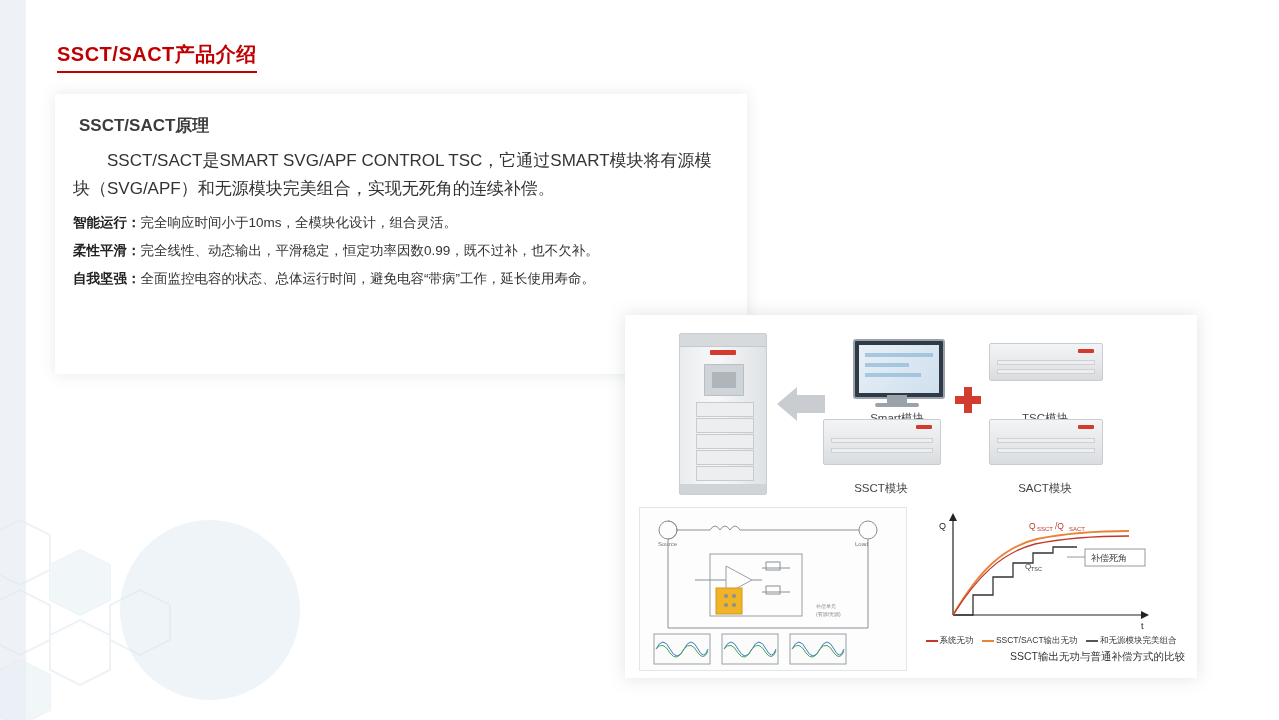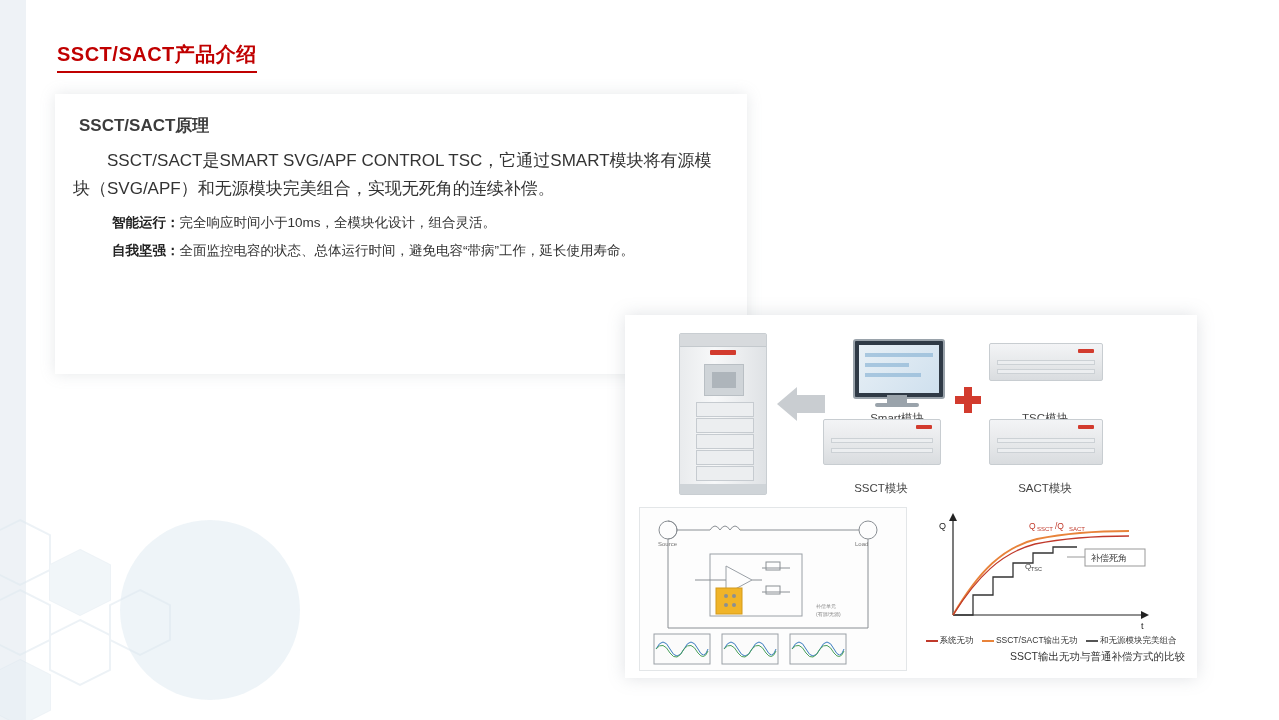--- a/index.html
+++ b/index.html
@@ -85,21 +85,20 @@
   }
   .bullets {
     margin: 6px 0 0 0;
     padding: 0;
     list-style: none;
   }
   .bullets li {
     font-size: 13.5px;
     line-height: 28px;
     color: #333;
-    margin-left: 39px;
   }
   .bullets .lead {
     font-weight: bold;
     color: #222;
   }
 
   
   .img-panel {
     position: absolute;
     left: 625px; top: 315px;
@@ -327,20 +326,23 @@
 </div>
 
 <div class="text-card">
   <div class="sec-head">SSCT/SACT原理</div>
   <p class="para">SSCT/SACT是SMART SVG/APF CONTROL TSC，它通过SMART模块将有源模块（SVG/APF）和无源模块完美组合，实现无死角的连续补偿。</p>
 
 
   <ul class="bullets">
     <li>
       <span class="lead">智能运行：</span><span>完全响应时间小于10ms，全模块化设计，组合灵活。</span>
+    </li>
+    <li>
+      <span class="lead">柔性平滑：</span><span>完全线性、动态输出，平滑稳定，恒定功率因数0.99，既不过补，也不欠补。</span>
     </li>
     <li>
       <span class="lead">自我坚强：</span><span>全面监控电容的状态、总体运行时间，避免电容“带病”工作，延长使用寿命。</span>
     </li>
   </ul>
 </div>
 
 <div class="img-panel">
 
   <div class="equip-area">

